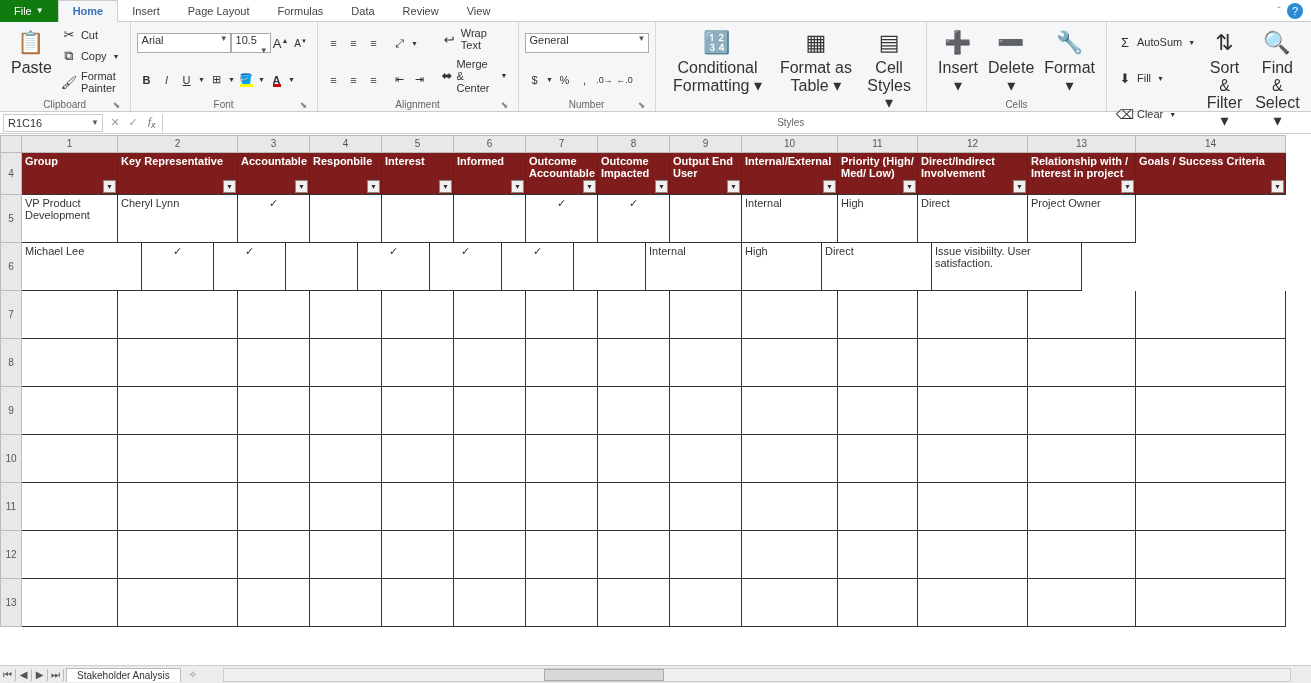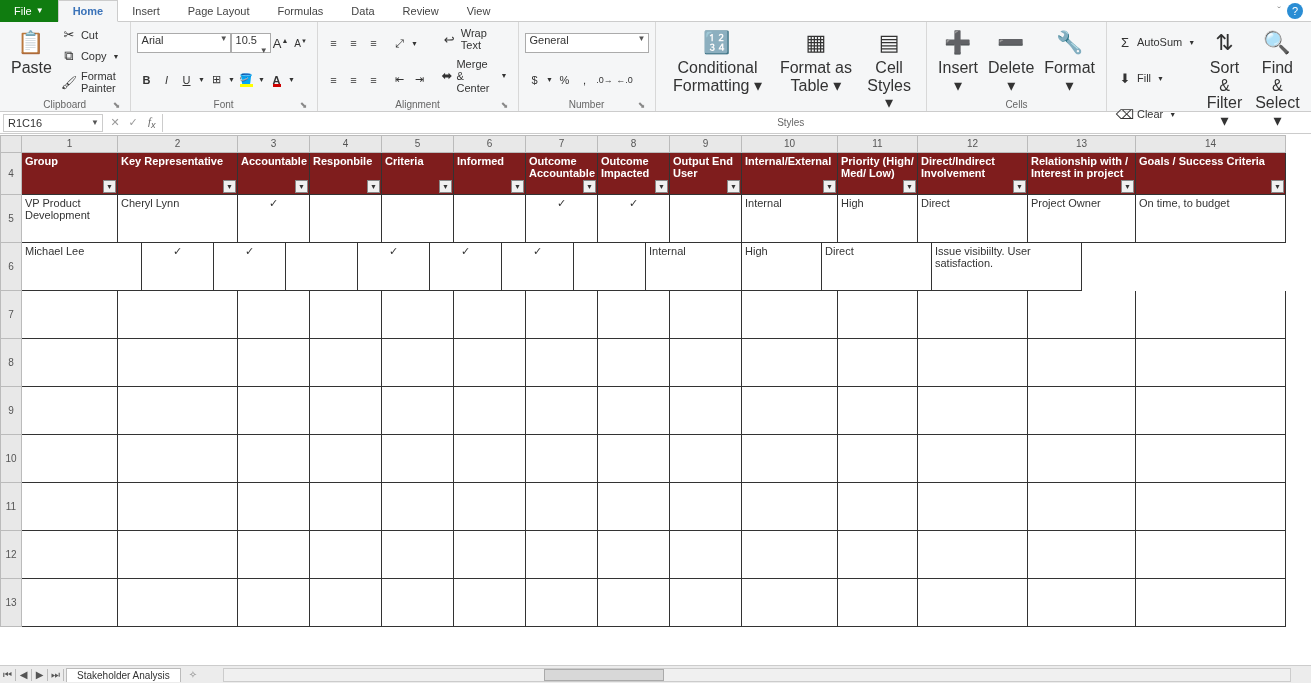--- a/index.html
+++ b/index.html
@@ -343,21 +343,21 @@
       <div class="ch" style="width: 108px;">13</div>
       <div class="ch" style="width: 150px;">14</div>
     </div>
   <div class="rows" id="grid-rows">
       <div class="grid-row">
         <div class="rh" style="height: 42px;">4</div>
         <div class="cell hdr-cell" style="width: 96px; height: 42px;"><span>Group</span><div class="filter-btn">▼</div></div>
         <div class="cell hdr-cell" style="width: 120px; height: 42px;"><span>Key Representative</span><div class="filter-btn">▼</div></div>
         <div class="cell hdr-cell" style="width: 72px; height: 42px;"><span>Accountable</span><div class="filter-btn">▼</div></div>
         <div class="cell hdr-cell" style="width: 72px; height: 42px;"><span>Responbile</span><div class="filter-btn">▼</div></div>
-        <div class="cell hdr-cell" style="width: 72px; height: 42px;"><span>Criteria</span><div class="filter-btn">▼</div></div>
+        <div class="cell hdr-cell" style="width: 72px; height: 42px;"><span>Interest</span><div class="filter-btn">▼</div></div>
         <div class="cell hdr-cell" style="width: 72px; height: 42px;"><span>Informed</span><div class="filter-btn">▼</div></div>
         <div class="cell hdr-cell" style="width: 72px; height: 42px;"><span>Outcome Accountable</span><div class="filter-btn">▼</div></div>
         <div class="cell hdr-cell" style="width: 72px; height: 42px;"><span>Outcome Impacted</span><div class="filter-btn">▼</div></div>
         <div class="cell hdr-cell" style="width: 72px; height: 42px;"><span>Output End User</span><div class="filter-btn">▼</div></div>
         <div class="cell hdr-cell" style="width: 96px; height: 42px;"><span>Internal/External</span><div class="filter-btn">▼</div></div>
         <div class="cell hdr-cell" style="width: 80px; height: 42px;"><span>Priority (High/ Med/ Low)</span><div class="filter-btn">▼</div></div>
         <div class="cell hdr-cell" style="width: 110px; height: 42px;"><span>Direct/Indirect Involvement</span><div class="filter-btn">▼</div></div>
         <div class="cell hdr-cell" style="width: 108px; height: 42px;"><span>Relationship with / Interest in project</span><div class="filter-btn">▼</div></div>
         <div class="cell hdr-cell" style="width: 150px; height: 42px;"><span>Goals / Success Criteria</span><div class="filter-btn">▼</div></div>
       </div>
@@ -369,21 +369,20 @@
         <div class="cell" style="width: 72px; height: 48px;"></div>
         <div class="cell" style="width: 72px; height: 48px;"></div>
         <div class="cell" style="width: 72px; height: 48px;"></div>
         <div class="cell check" style="width: 72px; height: 48px;">✓</div>
         <div class="cell check" style="width: 72px; height: 48px;">✓</div>
         <div class="cell" style="width: 72px; height: 48px;"></div>
         <div class="cell" style="width: 96px; height: 48px;">Internal</div>
         <div class="cell" style="width: 80px; height: 48px;">High</div>
         <div class="cell" style="width: 110px; height: 48px;">Direct</div>
         <div class="cell" style="width: 108px; height: 48px;">Project Owner</div>
-        <div class="cell" style="width: 150px; height: 48px;">On time, to budget</div>
       </div>
       <div class="grid-row">
         <div class="rh" style="height: 48px;">6</div>
         <div class="cell" style="width: 120px; height: 48px;">Michael Lee</div>
         <div class="cell check" style="width: 72px; height: 48px;">✓</div>
         <div class="cell check" style="width: 72px; height: 48px;">✓</div>
         <div class="cell" style="width: 72px; height: 48px;"></div>
         <div class="cell check" style="width: 72px; height: 48px;">✓</div>
         <div class="cell check" style="width: 72px; height: 48px;">✓</div>
         <div class="cell check" style="width: 72px; height: 48px;">✓</div>

